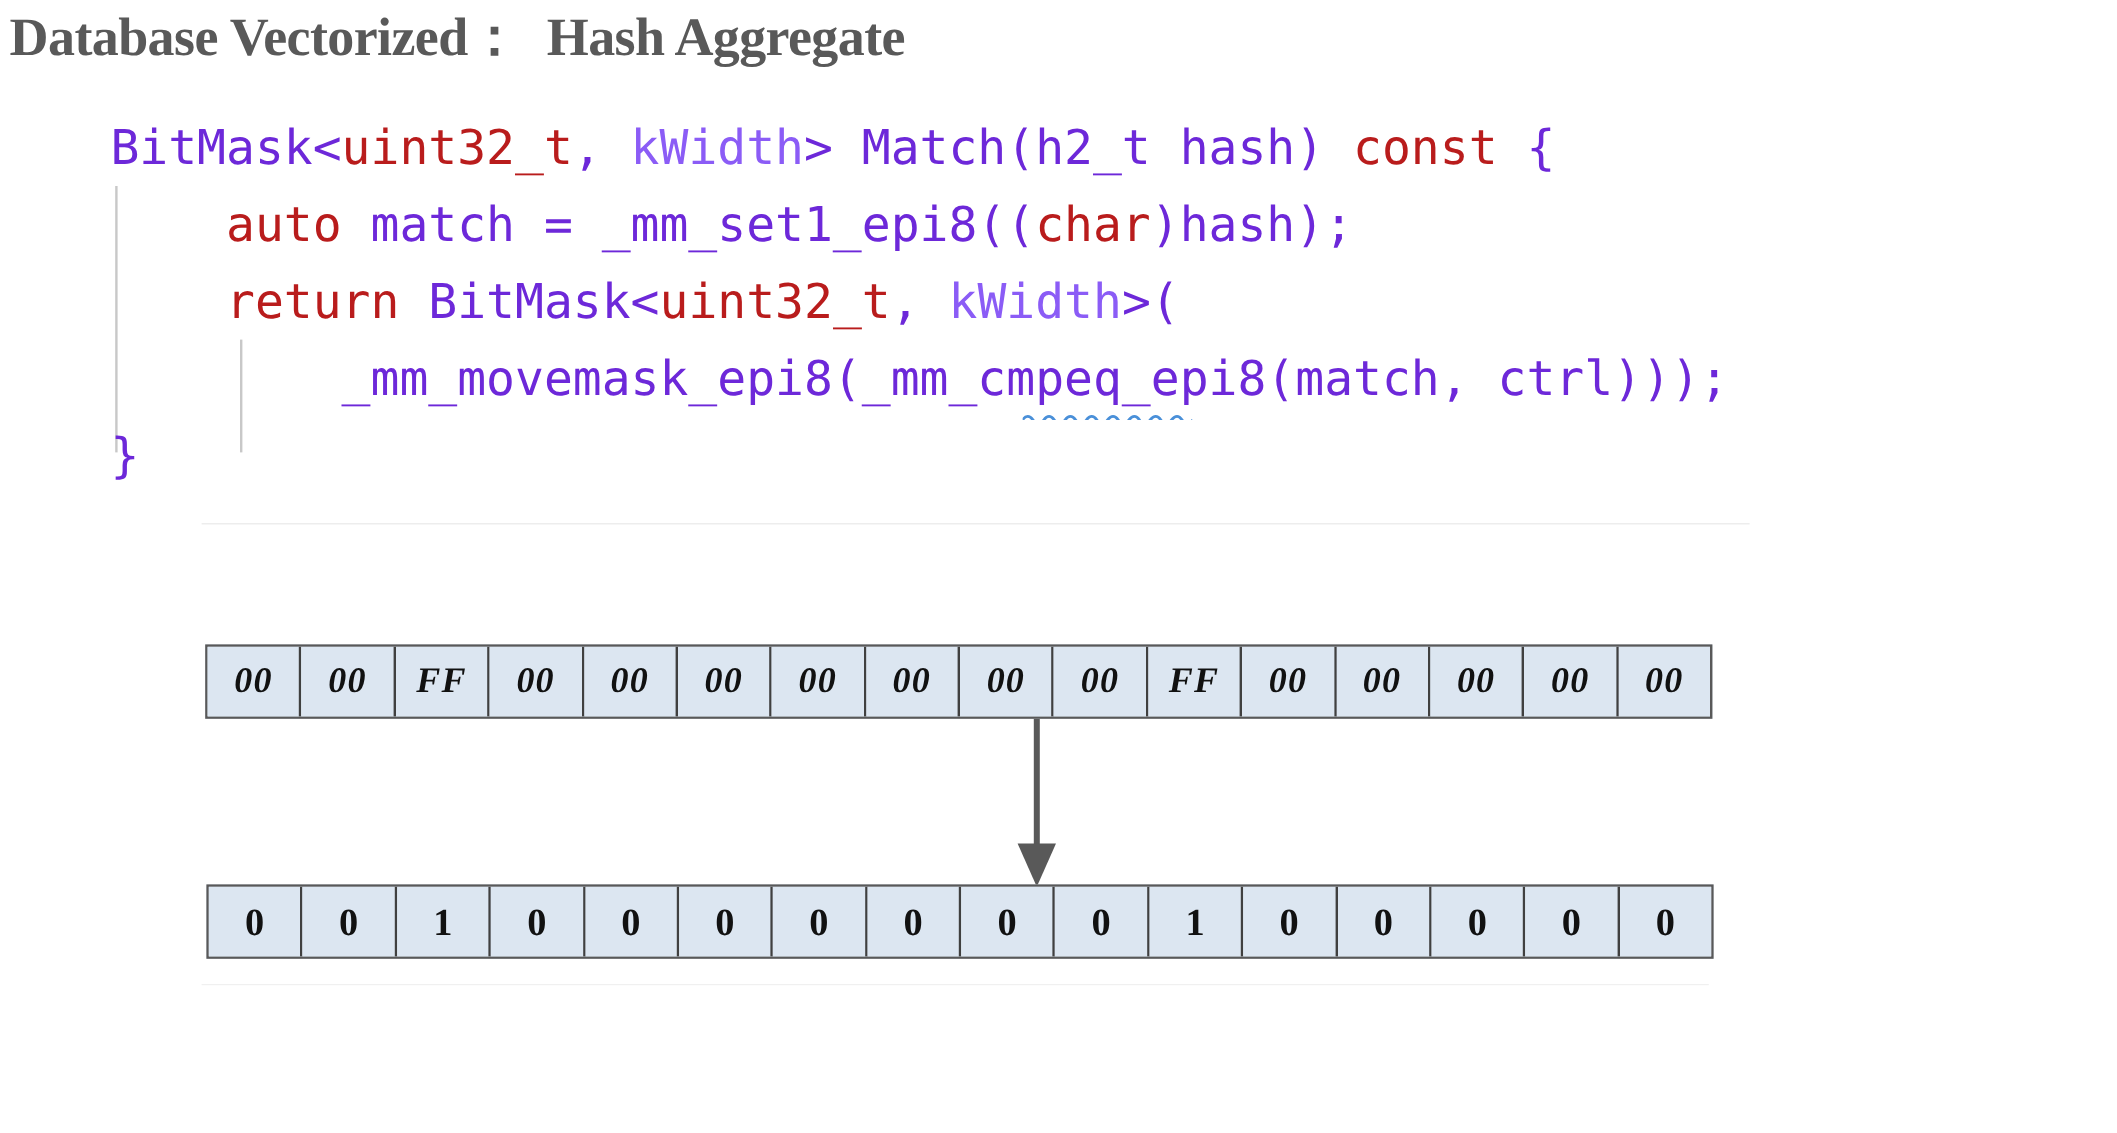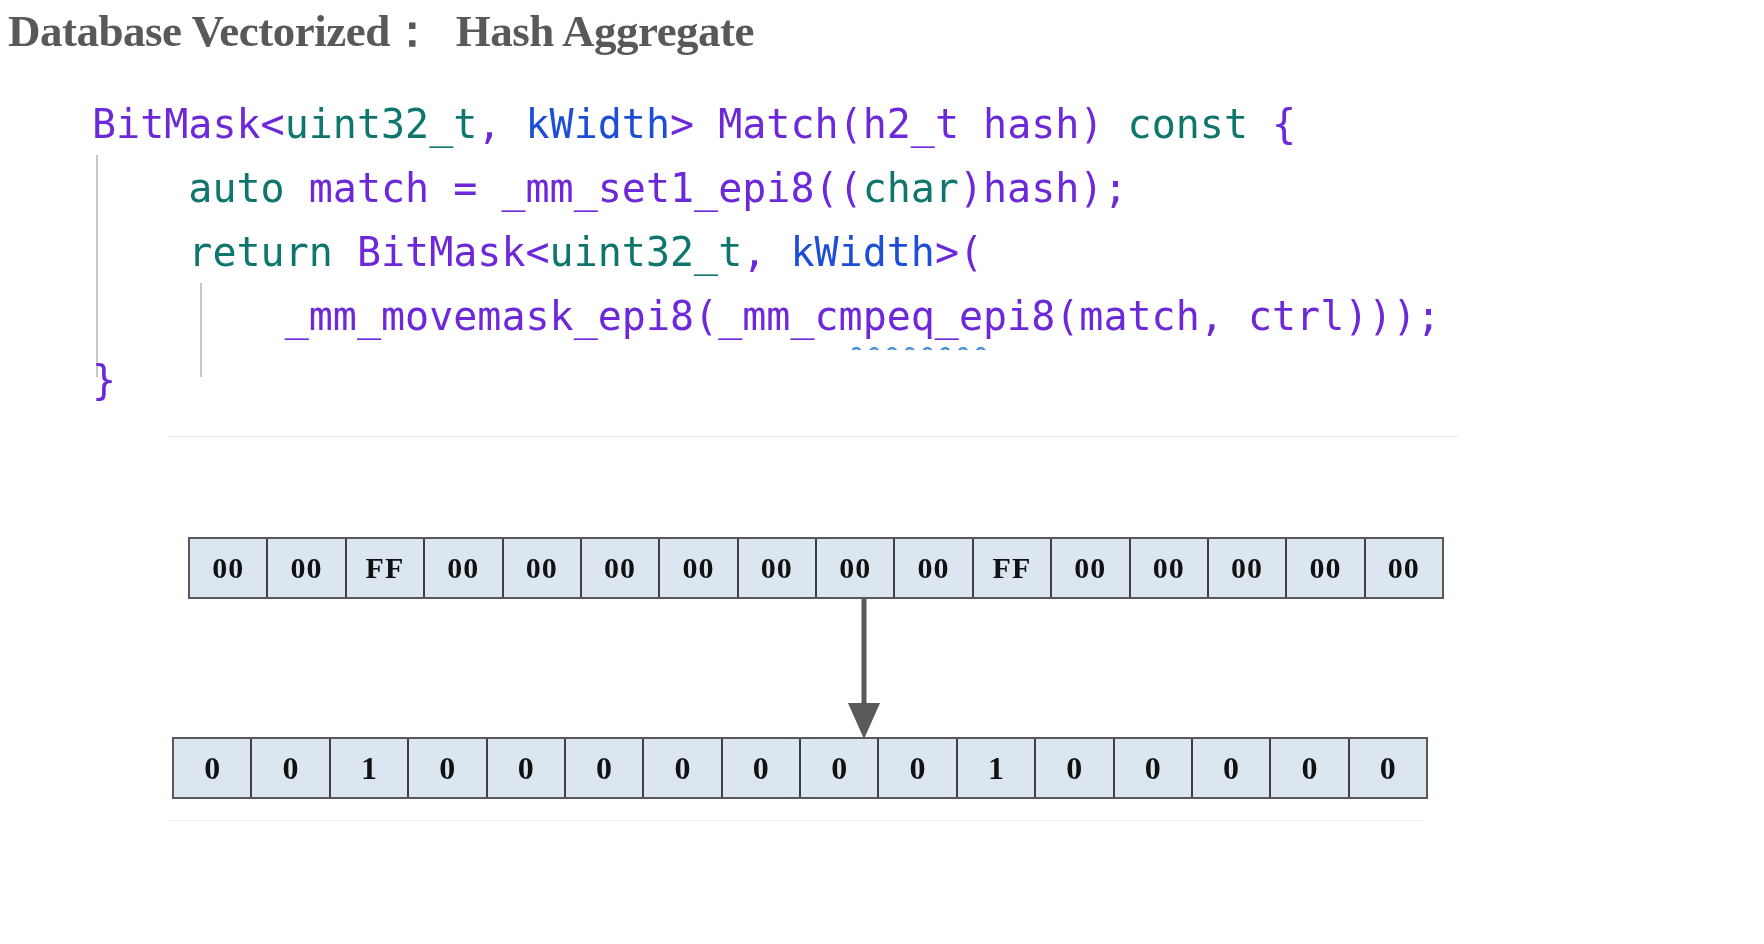--- a/index.html
+++ b/index.html
@@ -42,22 +42,22 @@
     font-size: 40px;
     line-height: 64px;
     color: #000000;
     white-space: pre;
   }
   .code-line {
     position: relative;
     height: 64px;
     white-space: pre;
   }
-  .kw  { color: #0f766e; }
-  .typ { color: #1d4ed8; }
+  .kw  { color: #b91c1c; }
+  .typ { color: #8b5cf6; }
   .pln { color: #6d28d9; }
 
   
   .guide {
     position: absolute;
     width: 2px;
     background: #c8c8c8;
   }
   #guide1 { left: 96px;  top: 155px; height: 222px; }
   #guide2 { left: 200px; top: 283px; height: 94px;  }
@@ -97,24 +97,25 @@
     font-weight: bold;
     color: #111111;
     display: flex;
     align-items: center;
     justify-content: center;
     background: #dce6f1;
   }
   .cell:last-child { border-right: none; }
 
   #byte-row {
-    left: 20px;
+    left: 3px;
     top: 100px;
     width: 1256px;
     height: 62px;
+    font-style: italic;
   }
   #byte-row .cell { font-size: 30px; letter-spacing: 1px; }
 
   #bit-row {
     left: 4px;
     top: 300px;
     width: 1256px;
     height: 62px;
   }
   #bit-row .cell { font-size: 32px; }

